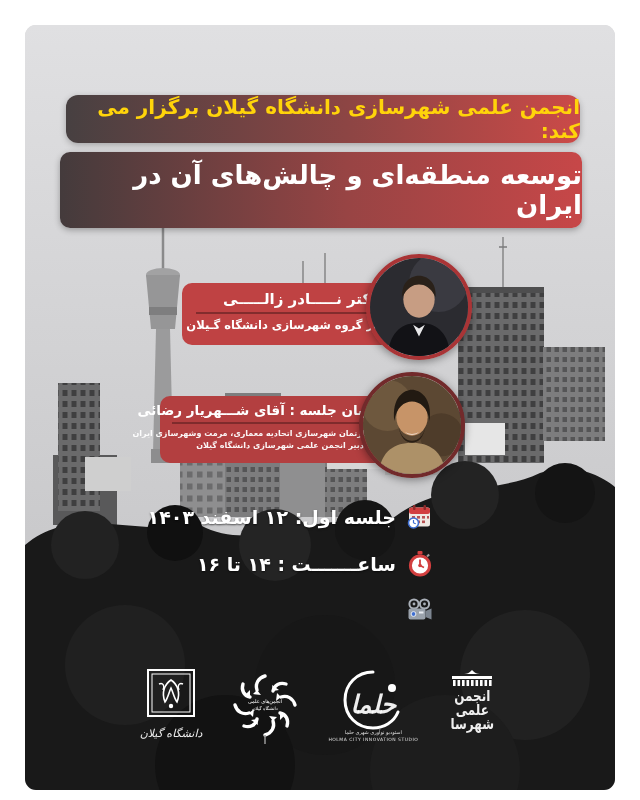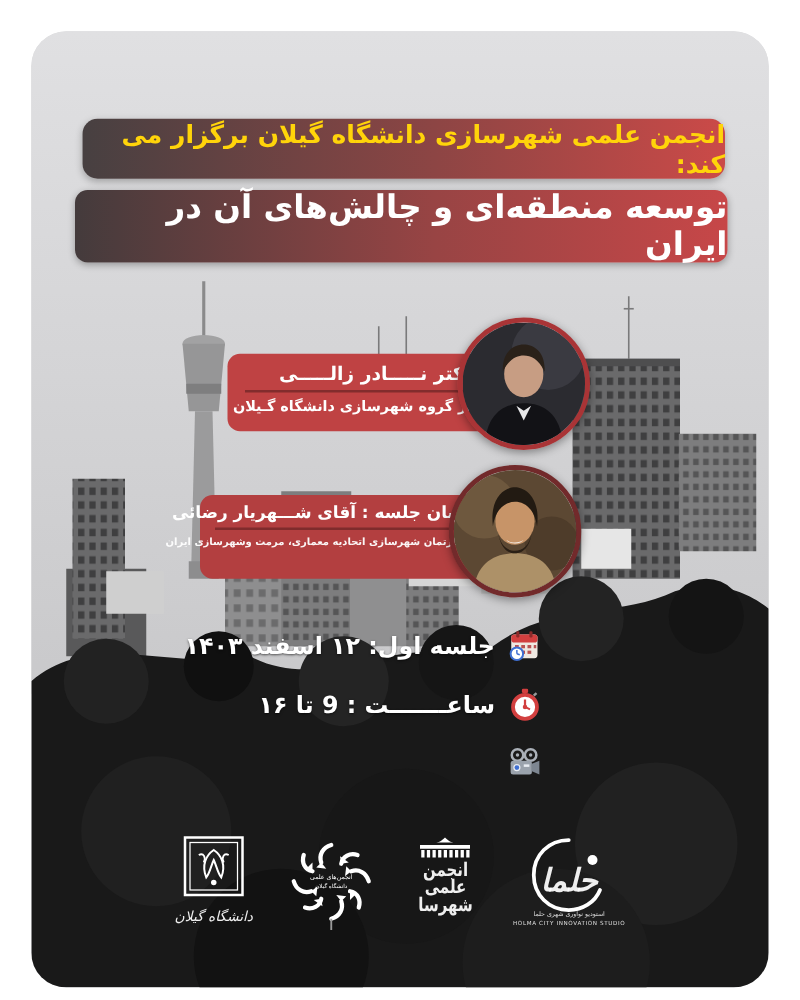--- a/index.html
+++ b/index.html
@@ -2,34 +2,34 @@
 <html lang="fa"><head>
 <meta charset="utf-8">
 <style>
   html,body{margin:0;padding:0;}
   body{
     width:640px;height:800px;background:#ffffff;overflow:hidden;position:relative;
     font-family:"DejaVu Sans","Liberation Sans",sans-serif;
   }
   .poster{
     position:absolute;left:25px;top:25px;width:590px;height:765px;
-    border-radius:28px;overflow:hidden;background:#d8d8da;
+    border-radius:11px;overflow:hidden;background:#d8d8da;
   }
   .bg-svg{position:absolute;inset:0;}
 
   
   .banner-top{
     position:absolute;left:41px;top:70px;width:514px;height:48px;border-radius:12px;
     background:linear-gradient(90deg,#474041 0%,#8d4544 55%,#cb4a48 100%);
     display:flex;align-items:center;justify-content:center;direction:rtl;
     box-shadow:0 2px 6px rgba(0,0,0,.25);
   }
   .banner-top .txt{color:#ffd40a;font-weight:700;font-size:20px;letter-spacing:0;}
   .banner-title{
-    position:absolute;left:35px;top:127px;width:522px;height:58px;border-radius:10px;
+    position:absolute;left:35px;top:127px;width:522px;height:76px;border-radius:10px;
     background:linear-gradient(90deg,#443b3c 0%,#984444 55%,#c74748 100%);
     display:flex;align-items:center;justify-content:center;direction:rtl;
     box-shadow:0 2px 6px rgba(0,0,0,.3);
   }
   .banner-title .txt{color:#ffffff;font-weight:700;font-size:26px;}
 
   
   .spk-label{position:absolute;direction:rtl;color:#fff;border-radius:10px;z-index:1;}
   .spk1-label{left:157px;top:258px;width:240px;height:62px;background:#bf4243;padding:7px 14px 6px 12px;box-sizing:border-box;}
   .spk1-name{font-size:15px;font-weight:700;text-align:center;white-space:nowrap;}
@@ -155,20 +155,21 @@
       <polygon points="44,68 50,80 56,68 50,72" fill="#e8e8ea"></polygon>
       <ellipse cx="50" cy="42" rx="16" ry="19" fill="#c79d83"></ellipse>
       <path d="M33,40 C32,24 42,18 50,18 C58,18 68,24 67,40 C62,30 56,27 50,27 C44,27 38,30 33,40 Z" fill="#2a2119"></path>
     </svg>
   </div>
 
   <div class="spk-label spk2-label">
     <div class="spk2-name">مـیزبان جلسه : آقای شـــهریار رضائی</div>
     <div class="spk-divider"></div>
     <div class="spk2-role">دبیر دپارتمان شهرسازی اتحادیه معماری، مرمت وشهرسازی ایران</div>
+    <div class="spk2-role">دبیر انجمن علمی شهرسازی دانشگاه گیلان</div>
   </div>
   <div class="spk-photo spk2-photo">
     <svg viewBox="0 0 100 100" aria-hidden="true">
       <rect width="100" height="100" fill="#5c4833"></rect>
       <circle cx="25" cy="30" r="26" fill="#6e583e"></circle>
       <circle cx="80" cy="60" r="22" fill="#4e3c2a"></circle>
       <path d="M16,100 C18,76 33,68 50,68 C67,68 82,76 84,100 Z" fill="#ad9168"></path>
       <ellipse cx="50" cy="42" rx="16" ry="19" fill="#c79468"></ellipse>
       <path d="M32,46 C29,22 42,14 50,14 C58,14 71,22 68,46 C66,32 58,26 50,26 C42,26 34,32 32,46 Z" fill="#221a12"></path>
       <path d="M36,50 C38,64 44,68 50,68 C56,68 62,64 64,50 C62,62 56,66 50,66 C44,66 38,62 36,50 Z" fill="#2b2016"></path>
@@ -199,21 +200,21 @@
     </div>
     <div class="detail-row">
       <svg class="ico" viewBox="0 0 27 27" aria-hidden="true">
         <rect x="11.5" y="1" width="5" height="3.4" rx="1" fill="#d23f3f"></rect>
         <line x1="21" y1="6.5" x2="23.2" y2="4.5" stroke="#9a9a9a" stroke-width="2"></line>
         <circle cx="14" cy="15.5" r="9.6" fill="#ffffff" stroke="#d23f3f" stroke-width="3"></circle>
         <circle cx="14" cy="15.5" r="1.8" fill="#d23f3f"></circle>
         <line x1="14" y1="15.5" x2="14" y2="9.5" stroke="#d23f3f" stroke-width="1.8"></line>
         <line x1="14" y1="15.5" x2="18" y2="17.5" stroke="#d23f3f" stroke-width="1.5"></line>
       </svg>
-      <span class="txt">ساعـــــــت : 9 تا ۱۶</span>
+      <span class="txt">ساعـــــــت : ۱۴ تا ۱۶</span>
     </div>
     <div class="detail-row">
       <svg class="ico" viewBox="0 0 27 27" aria-hidden="true">
         <circle cx="8" cy="7" r="4.6" fill="none" stroke="#aab0b8" stroke-width="2"></circle>
         <circle cx="18.5" cy="7" r="4.6" fill="none" stroke="#aab0b8" stroke-width="2"></circle>
         <circle cx="8" cy="7" r="1.4" fill="#aab0b8"></circle>
         <circle cx="18.5" cy="7" r="1.4" fill="#aab0b8"></circle>
         <rect x="2.5" y="11.5" width="17" height="11" rx="2" fill="#9aa2ac"></rect>
         <polygon points="19.5,14 25.5,11.5 25.5,22.5 19.5,20" fill="#7d8691"></polygon>
         <circle cx="7.5" cy="17" r="2.4" fill="#3f6fd2" stroke="#e8ecf2" stroke-width="1"></circle>
@@ -257,44 +258,44 @@
           <polygon points="21,45 25,49 26,41"></polygon>
             <polygon points="22,29 17,27 22,22"></polygon>
         </g>
         <text x="37" y="35" text-anchor="middle" font-size="5" fill="#ffffff">انجمن‌های علمی</text>
         <text x="37" y="42" text-anchor="middle" font-size="4.5" fill="#ffffff">دانشگاه گیلان</text>
         <line x1="37" y1="67" x2="37" y2="76" stroke="#9a9a9a" stroke-width="1.5"></line>
       </svg>
     </div>
 
     <div class="logo">
+      <svg width="66" height="66" viewBox="0 0 66 66" aria-hidden="true">
+        <path d="M33,4 C17,4 5,16 5,32 C5,48 17,60 33,60 C44,60 54,54 58,44" fill="none" stroke="#ffffff" stroke-width="3" stroke-linecap="round"></path>
+        <circle cx="52" cy="20" r="4" fill="#ffffff"></circle>
+      </svg>
+      <span class="logo4-word">حلما</span>
+      <span class="logo4-cap">استودیو نوآوری شهری حلما</span>
+      <span class="logo4-cap latin">HOLMA CITY INNOVATION STUDIO</span>
+    </div>
+
+    <div class="logo">
       <svg width="56" height="22" viewBox="0 0 56 22" aria-hidden="true">
         <path d="M28,2 C25,5 23,6 20,6 L36,6 C33,6 31,5 28,2 Z" fill="#ffffff"></path>
         <rect x="8" y="8" width="40" height="3" fill="#ffffff"></rect>
         <g fill="#ffffff">
           <rect x="9" y="12" width="2.6" height="6"></rect>
             <rect x="13.5" y="12" width="2.6" height="6"></rect>
           <rect x="18" y="12" width="2.6" height="6"></rect>
             <rect x="22.5" y="12" width="2.6" height="6"></rect>
           <rect x="27" y="12" width="2.6" height="6"></rect>
             <rect x="31.5" y="12" width="2.6" height="6"></rect>
           <rect x="36" y="12" width="2.6" height="6"></rect>
             <rect x="40.5" y="12" width="2.6" height="6"></rect>
           <rect x="45" y="12" width="2.6" height="6"></rect>
         </g>
       </svg>
       <span class="logo3-line">انجمن</span>
       <span class="logo3-line">علمی</span>
       <span class="logo3-line">شهرسا</span>
     </div>
 
-    <div class="logo">
-      <svg width="66" height="66" viewBox="0 0 66 66" aria-hidden="true">
-        <path d="M33,4 C17,4 5,16 5,32 C5,48 17,60 33,60 C44,60 54,54 58,44" fill="none" stroke="#ffffff" stroke-width="3" stroke-linecap="round"></path>
-        <circle cx="52" cy="20" r="4" fill="#ffffff"></circle>
-      </svg>
-      <span class="logo4-word">حلما</span>
-      <span class="logo4-cap">استودیو نوآوری شهری حلما</span>
-      <span class="logo4-cap latin">HOLMA CITY INNOVATION STUDIO</span>
-    </div>
-
   </div>
 </div>
 
 </body></html>

